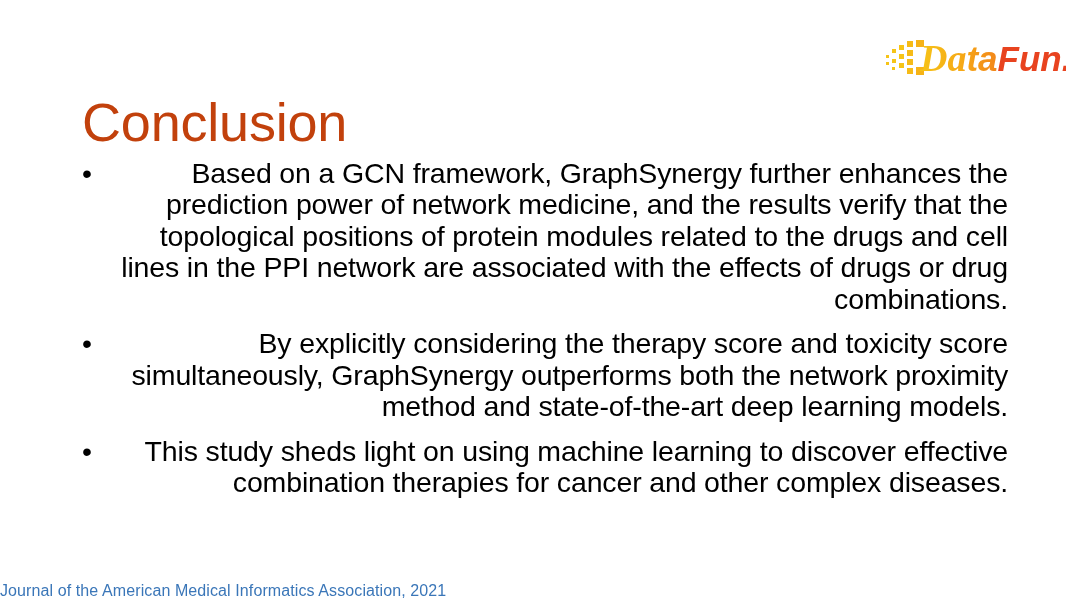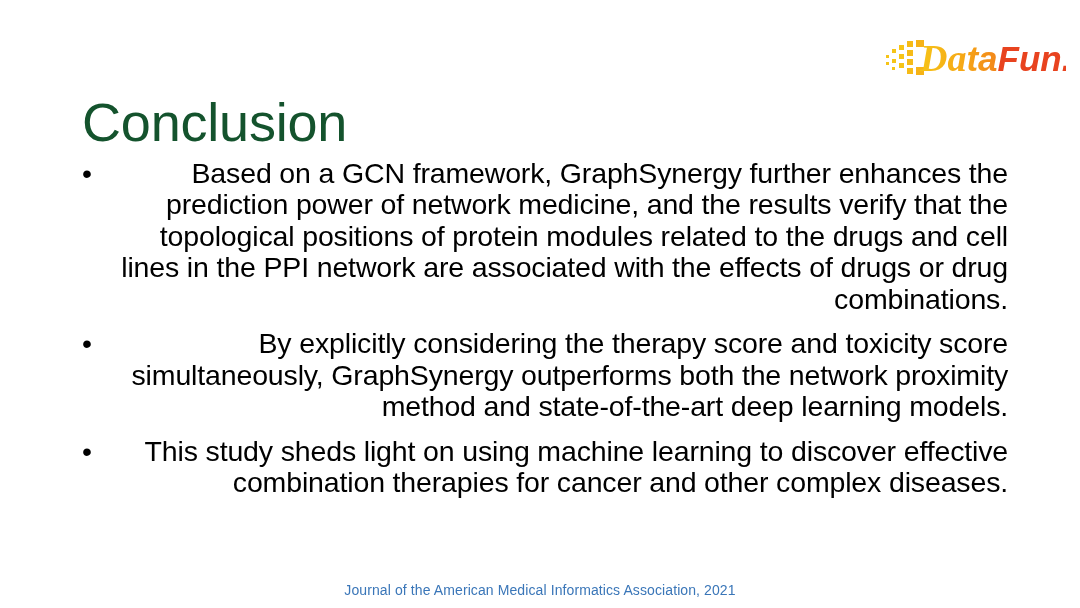--- a/index.html
+++ b/index.html
@@ -28,21 +28,21 @@
   }
   .logo svg { display: block; }
 
   
   .slide-title {
     position: absolute;
     left: 82px;
     top: 57px;
     font-size: 54px;
     line-height: 1.1;
-    color: #14532d;
+    color: #c2410c;
     font-weight: 400;
     letter-spacing: -0.2px;
     white-space: nowrap;
   }
 
   
   .body-list {
     position: absolute;
     left: 78px;
     top: 158px;
@@ -70,22 +70,21 @@
     display: block;
     text-align: right;
   }
 
   
   .footer-citation {
     position: absolute;
     left: 0;
     right: 0;
     top: 582px;
-    text-align: center;
-    font-size: 14px;
+    font-size: 16px;
     color: #3a76b8;
     letter-spacing: 0.1px;
   }
 </style>
 </head>
 <body>
 
 <div class="slide">
 
   <div class="logo">

